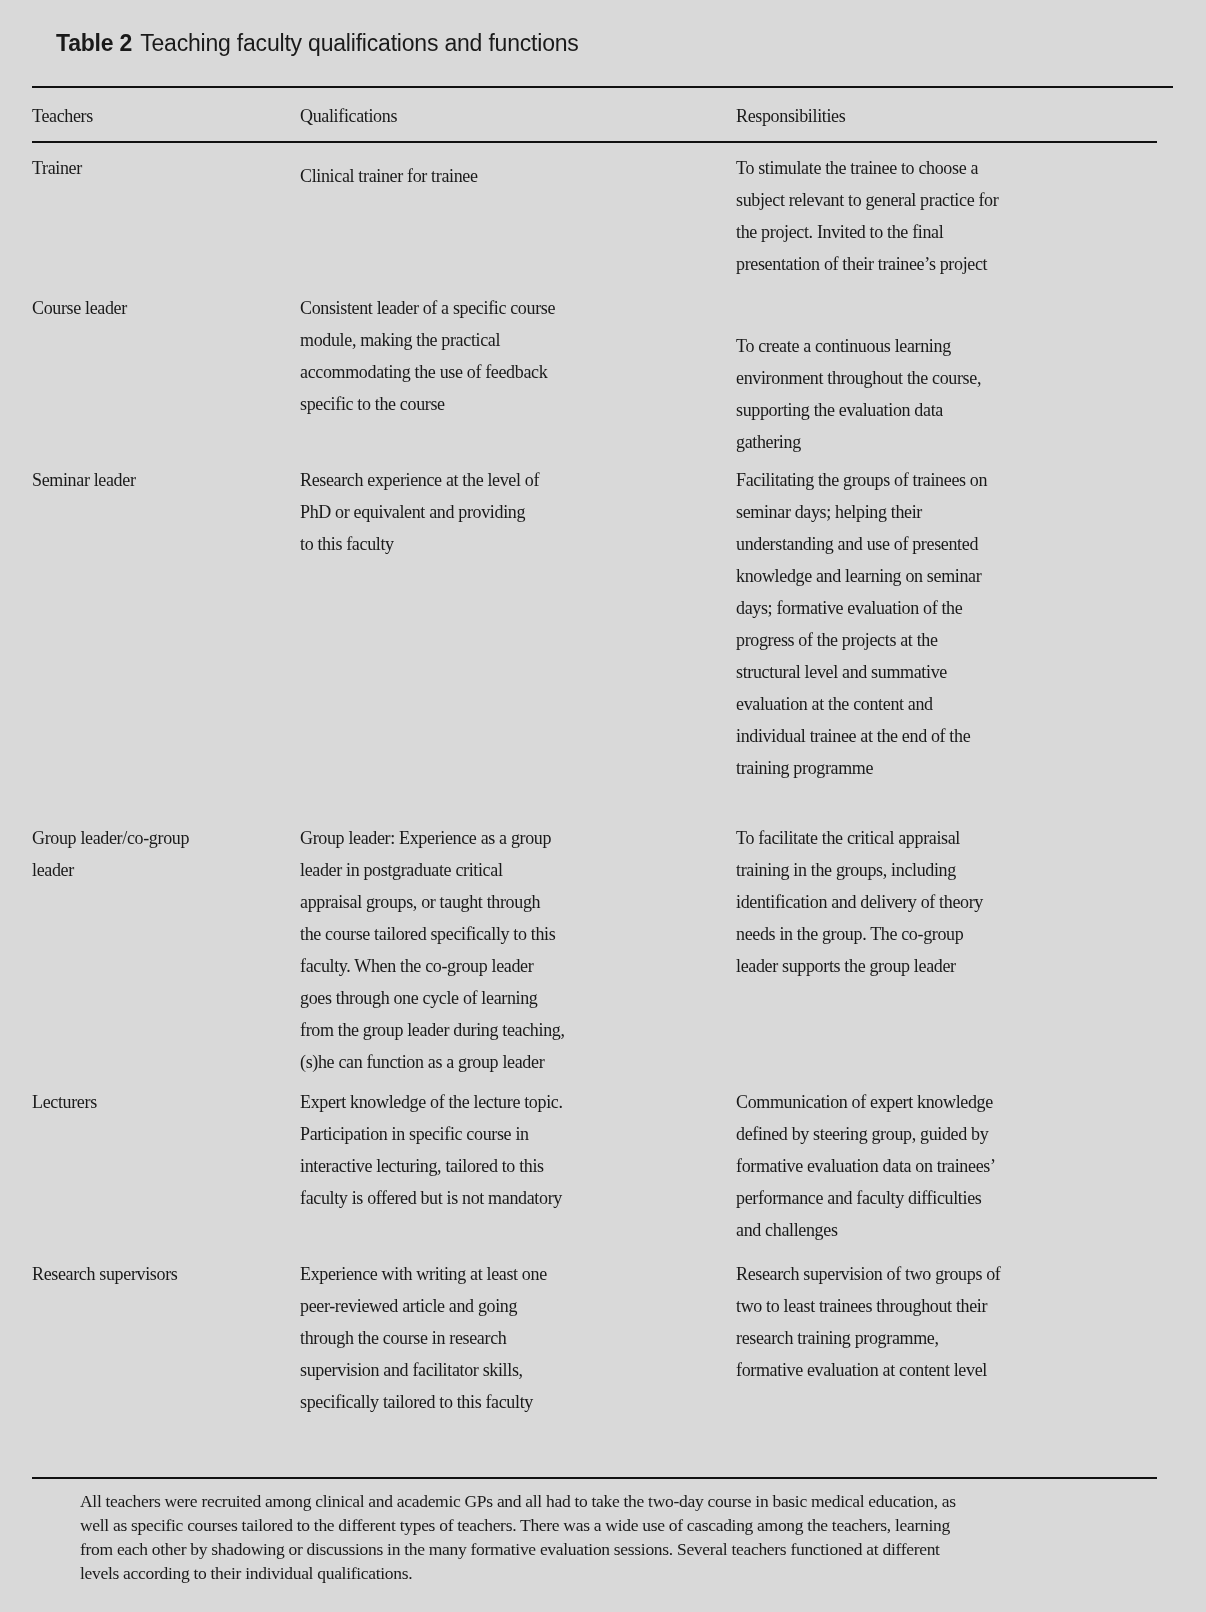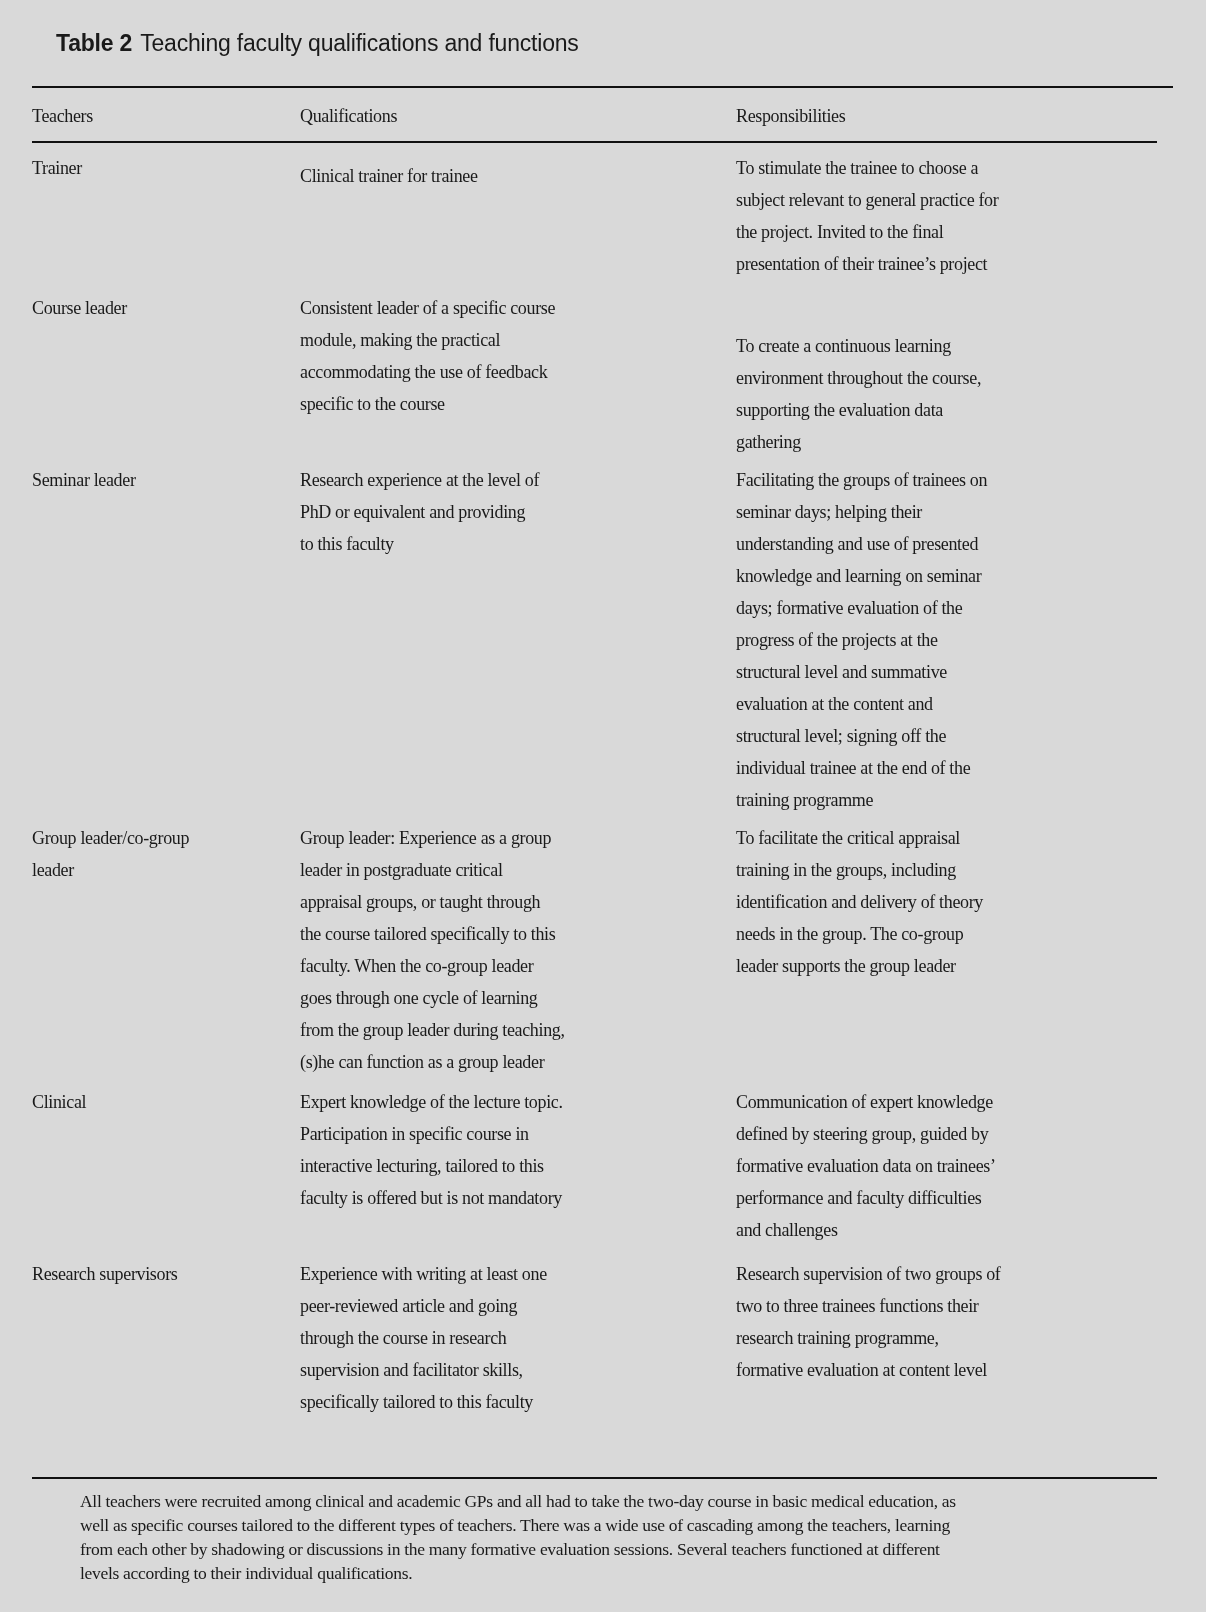--- a/index.html
+++ b/index.html
@@ -130,21 +130,20 @@
       </div>
       <div class="cell c3" style="top: 464px;">
         <span class="line">Facilitating the groups of trainees on</span>
         <span class="line">seminar days; helping their</span>
         <span class="line">understanding and use of presented</span>
         <span class="line">knowledge and learning on seminar</span>
         <span class="line">days; formative evaluation of the</span>
         <span class="line">progress of the projects at the</span>
         <span class="line">structural level and summative</span>
         <span class="line">evaluation at the content and</span>
-        <span class="line">structural level; signing off the</span>
         <span class="line">individual trainee at the end of the</span>
         <span class="line">training programme</span>
       </div>
     </div>
     <div>
       <div class="cell c1" style="top: 822px;">
         <span class="line">Group leader/co-group</span>
         <span class="line">leader</span>
       </div>
       <div class="cell c2" style="top: 822px;">
@@ -160,21 +159,21 @@
       <div class="cell c3" style="top: 822px;">
         <span class="line">To facilitate the critical appraisal</span>
         <span class="line">training in the groups, including</span>
         <span class="line">identification and delivery of theory</span>
         <span class="line">needs in the group. The co-group</span>
         <span class="line">leader supports the group leader</span>
       </div>
     </div>
     <div>
       <div class="cell c1" style="top: 1086px;">
-        <span class="line">Clinical</span>
+        <span class="line">Lecturers</span>
       </div>
       <div class="cell c2" style="top: 1086px;">
         <span class="line">Expert knowledge of the lecture topic.</span>
         <span class="line">Participation in specific course in</span>
         <span class="line">interactive lecturing, tailored to this</span>
         <span class="line">faculty is offered but is not mandatory</span>
       </div>
       <div class="cell c3" style="top: 1086px;">
         <span class="line">Communication of expert knowledge</span>
         <span class="line">defined by steering group, guided by</span>
@@ -189,21 +188,21 @@
       </div>
       <div class="cell c2" style="top: 1258px;">
         <span class="line">Experience with writing at least one</span>
         <span class="line">peer-reviewed article and going</span>
         <span class="line">through the course in research</span>
         <span class="line">supervision and facilitator skills,</span>
         <span class="line">specifically tailored to this faculty</span>
       </div>
       <div class="cell c3" style="top: 1258px;">
         <span class="line">Research supervision of two groups of</span>
-        <span class="line">two to three trainees functions their</span>
+        <span class="line">two to least trainees throughout their</span>
         <span class="line">research training programme,</span>
         <span class="line">formative evaluation at content level</span>
       </div>
     </div>
   </div>
 
 <div class="rule-bottom"></div>
 
 <div class="footnote" id="footnote">
     <span class="line">All teachers were recruited among clinical and academic GPs and all had to take the two-day course in basic medical education, as</span>

